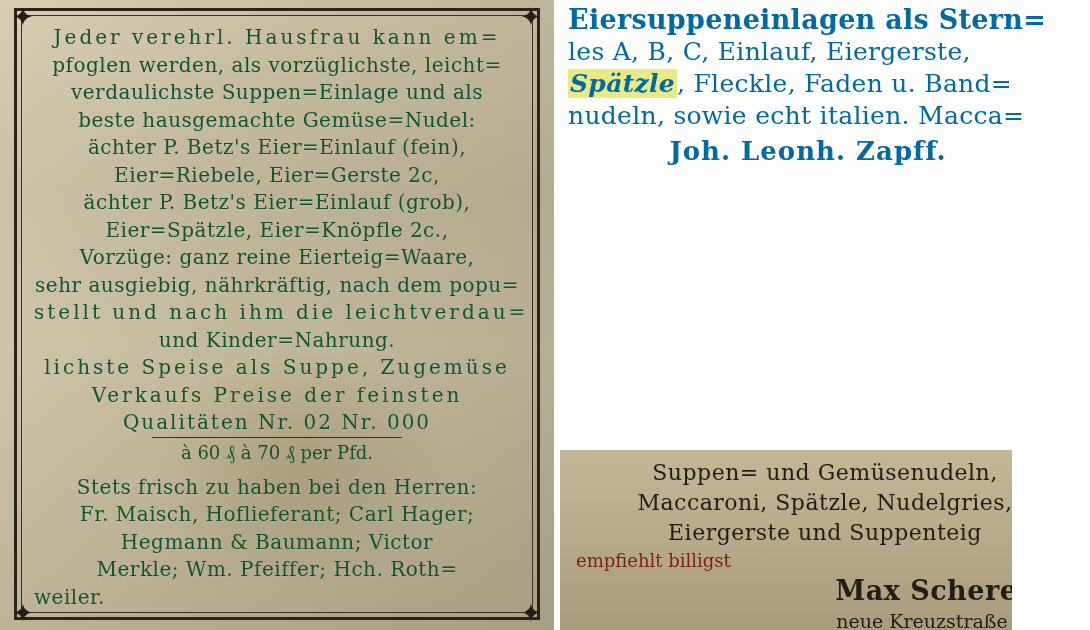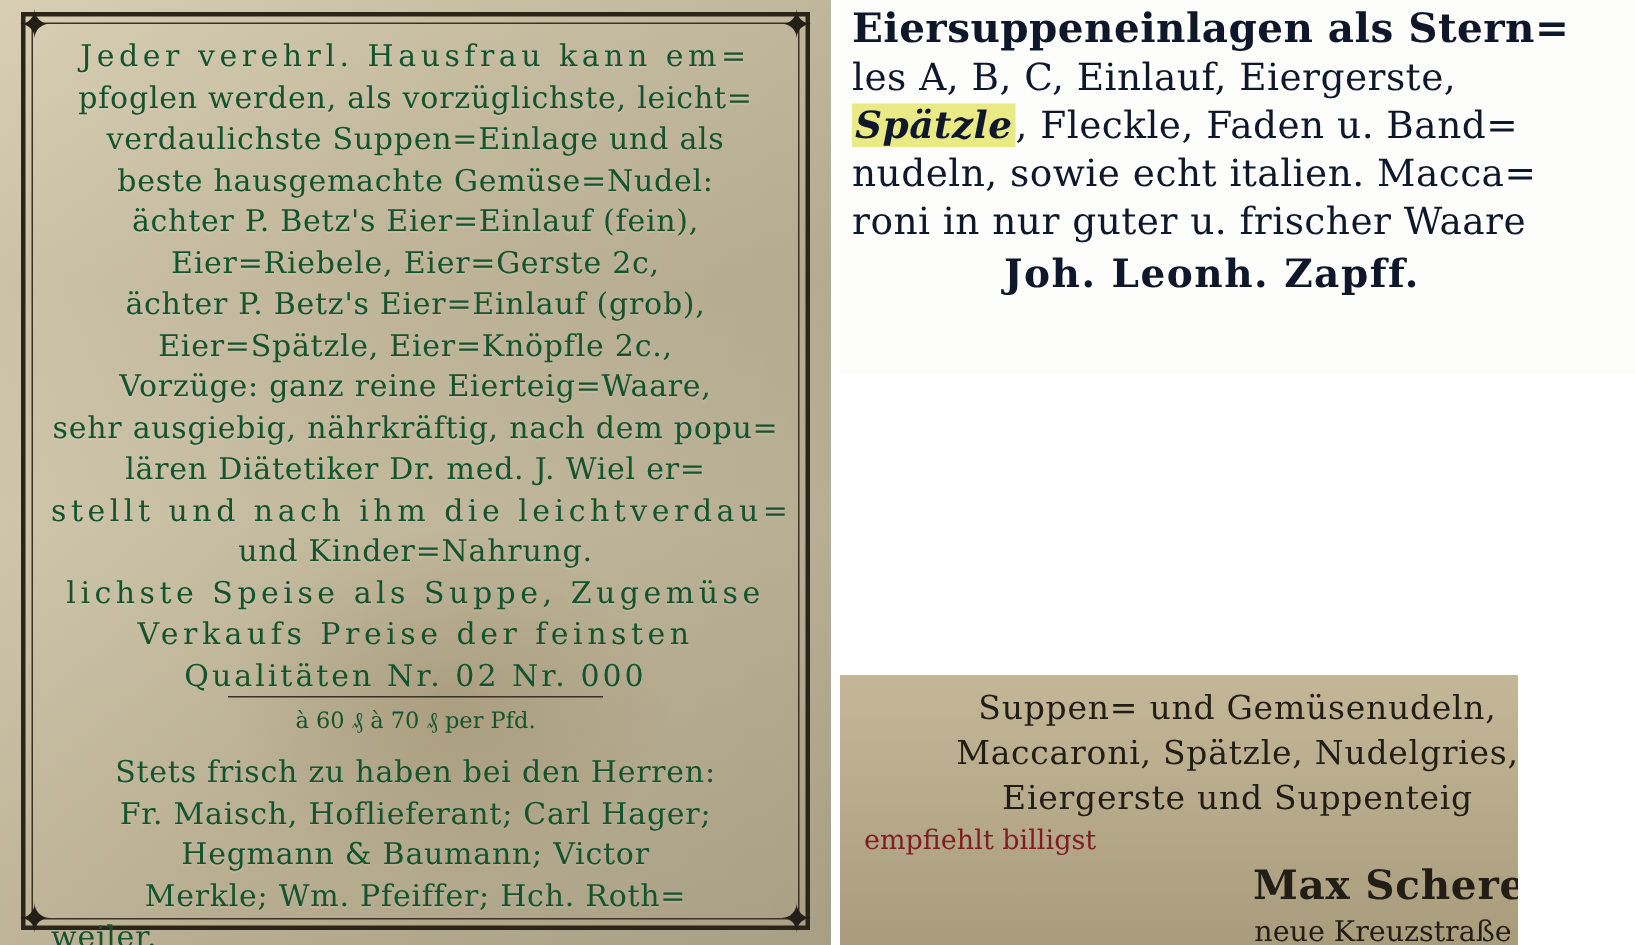--- a/index.html
+++ b/index.html
@@ -86,42 +86,42 @@
     letter-spacing: 0.5px;
     font-size: 20px;
     line-height: 27.5px;
     text-shadow: 0 1px 0 rgba(255,255,255,0.10);
   }
   .ln.wide { letter-spacing: 3px; }
   .row-nums { letter-spacing: 2px; }
   .price-row {
     display: block;
     white-space: nowrap;
-    font-size: 15px;
+    font-size: 18px;
     line-height: 26px;
     border-top: 1px solid #3a3024;
     width: 250px;
     margin: 0 auto;
     padding-top: 2px;
   }
 
   
   .ad-rt {
     position: absolute;
     left: 560px; top: 0;
     width: 530px;
     height: 250px;
     background: #fdfdfb;
     overflow: hidden;
   }
   .rt-inner {
     position: absolute;
     left: 8px; top: 4px;
     width: 520px;
-    color: #0f172a;
+    color: #0369a1;
     font-family: "DejaVu Serif", serif;
   }
   .rt-line {
     display: block;
     white-space: nowrap;
     font-size: 25px;
     line-height: 32px;
     letter-spacing: 0.3px;
   }
   .rt-line.head {
@@ -240,21 +240,20 @@
       <span class="ln wide">Jeder verehrl. Hausfrau kann em=</span>
       <span class="ln">pfoglen werden, als vorzüglichste, leicht=</span>
       <span class="ln">verdaulichste Suppen=Einlage und als</span>
       <span class="ln">beste hausgemachte Gemüse=Nudel:</span>
       <span class="ln">ächter P. Betz's Eier=Einlauf (fein),</span>
       <span class="ln">Eier=Riebele, Eier=Gerste 2c,</span>
       <span class="ln">ächter P. Betz's Eier=Einlauf (grob),</span>
       <span class="ln">Eier=Spätzle, Eier=Knöpfle 2c.,</span>
       <span class="ln">Vorzüge: ganz reine Eierteig=Waare,</span>
       <span class="ln">sehr ausgiebig, nährkräftig, nach dem popu=</span>
-      <span class="ln">lären Diätetiker Dr. med. J. Wiel er=</span>
       <span class="ln wide">stellt und nach ihm die leichtverdau=</span>
       <span class="ln">und Kinder=Nahrung.</span>
       <span class="ln wide">lichste Speise als Suppe, Zugemüse</span>
       <span class="ln wide">Verkaufs Preise der feinsten</span>
       <span class="ln row-nums">Qualitäten     Nr. 02     Nr. 000</span>
       <span class="price-row">à 60 ₰    à 70 ₰ per Pfd.</span>
       <span class="ln" style="margin-top:8px;">Stets frisch zu haben bei den Herren:</span>
       <span class="ln">Fr. Maisch, Hoflieferant; Carl Hager;</span>
       <span class="ln">Hegmann &amp; Baumann; Victor</span>
       <span class="ln">Merkle; Wm. Pfeiffer; Hch. Roth=</span>
@@ -262,21 +261,20 @@
 
     </div>
   </div>
 
   <div class="ad-rt">
     <div class="rt-inner">
       <span class="rt-line head">Eiersuppeneinlagen als Stern=</span>
       <span class="rt-line">les A, B, C, Einlauf, Eiergerste,</span>
       <span class="rt-line"><span class="hl">Spätzle</span><span>, Fleckle, Faden u. Band=</span></span>
       <span class="rt-line">nudeln, sowie echt italien. Macca=</span>
-      <span class="rt-line">roni in nur guter u. frischer Waare</span>
       <span class="rt-sign">Joh. Leonh. Zapff.</span>
     </div>
   </div>
 
   <div class="gap-white"></div>
 
   <div class="ad-rb">
     <div class="rb-paper"></div>
     <div class="rb-inner">
       <span class="rb-line">Suppen= und Gemüsenudeln,</span>

